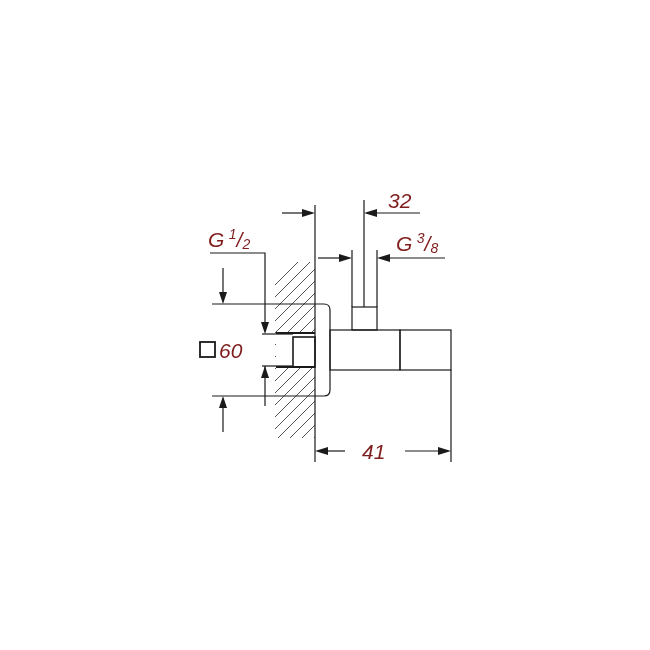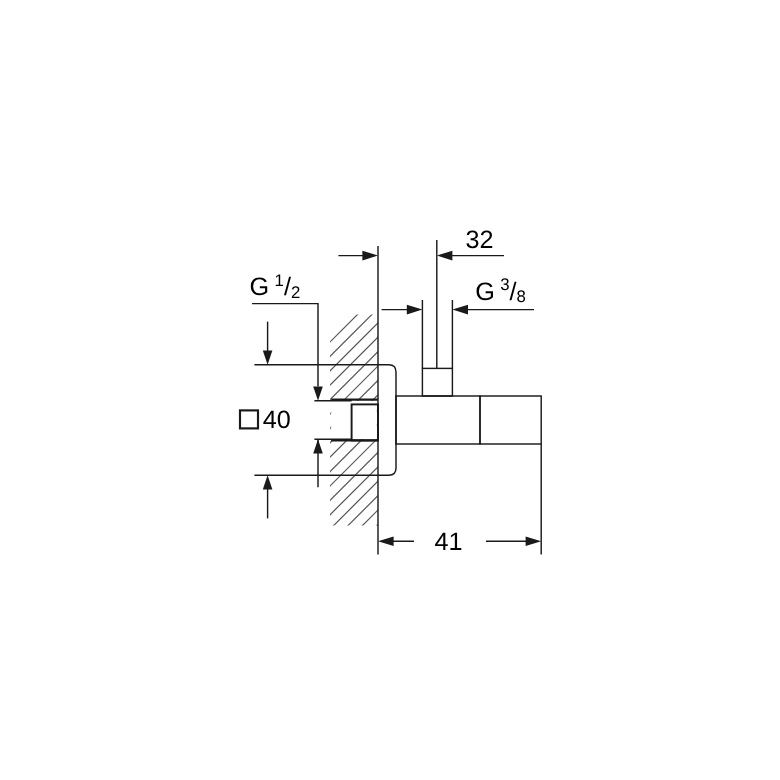--- a/index.html
+++ b/index.html
@@ -1,18 +1,18 @@
 <!DOCTYPE html>
 <html><head>
 <meta charset="utf-8">
 <style>
   html, body { margin:0; padding:0; background:#ffffff; }
   body { width:650px; height:650px; position:relative; overflow:hidden; font-family:"Liberation Sans", sans-serif; }
   svg { position:absolute; left:0; top:0; }
-  .lbl { position:absolute; color:#000000; font-family:"Liberation Sans", sans-serif; white-space:nowrap; line-height:1; }
+  .lbl { position:absolute; color:#7f1d1d; font-family:"Liberation Sans", sans-serif; white-space:nowrap; line-height:1;font-style:italic; }
   .big { font-size:21px; }
   .sup { font-size:14px; position:relative; top:-8px; }
   .sub { font-size:14px; position:relative; top:2px; }
   .slash { font-size:21px; }
 </style>
 </head>
 <body>
 
 <svg width="650" height="650" viewBox="0 0 650 650" xmlns="http://www.w3.org/2000/svg">
   <defs>
@@ -104,15 +104,15 @@
 <div class="lbl" style="left:396px; top:233px;">
   <span class="big">G</span>
   <span class="sup">3</span><span class="slash">/</span><span class="sub">8</span>
 </div>
 
 <div class="lbl" style="left:208px; top:229px;">
   <span class="big">G</span>
   <span class="sup">1</span><span class="slash">/</span><span class="sub">2</span>
 </div>
 
-<div class="lbl big" style="left:219px; top:340px;">40</div>
+<div class="lbl big" style="left:219px; top:340px;">60</div>
 
 <div class="lbl big" style="left:362px; top:441px;">41</div>
 
 </body></html>

